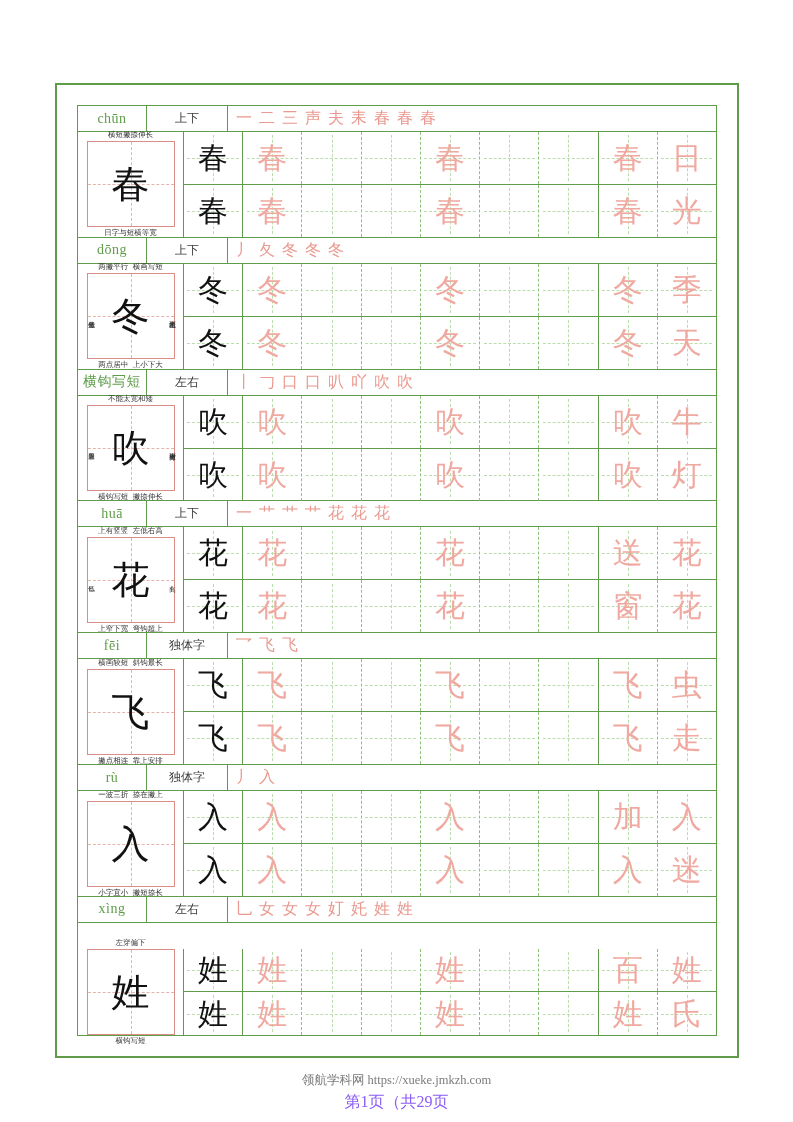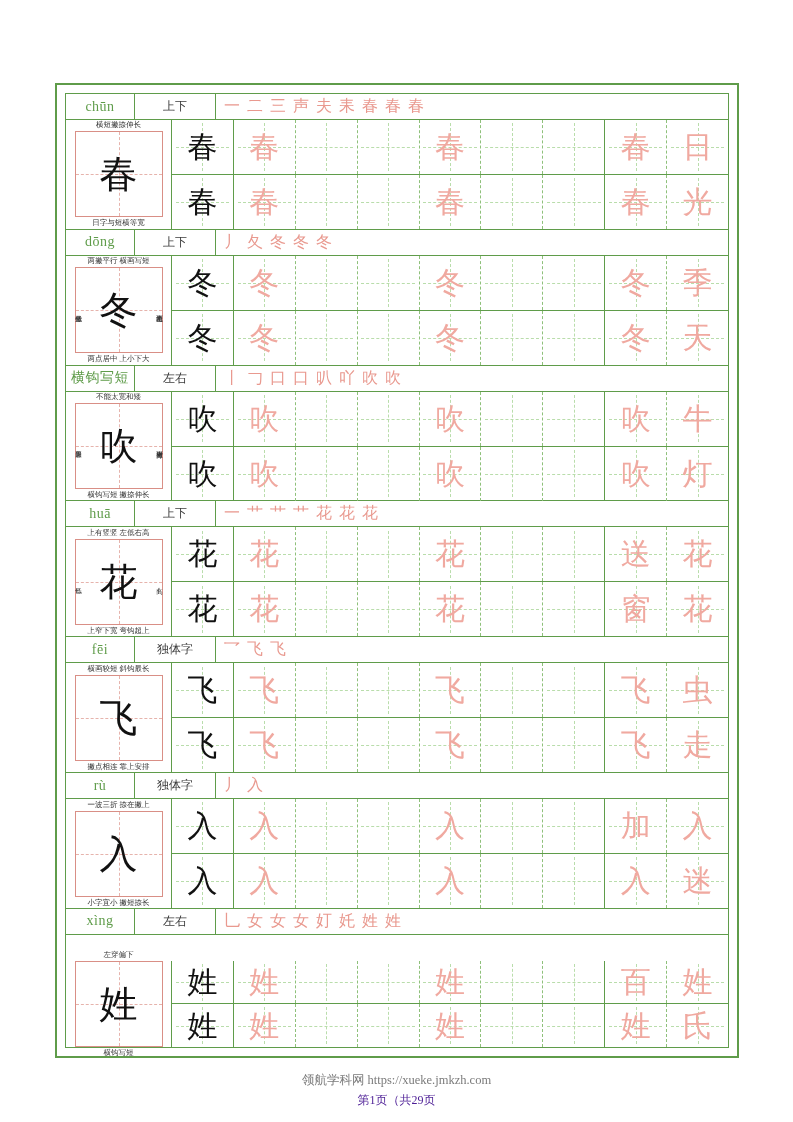--- a/index.html
+++ b/index.html
@@ -9,21 +9,21 @@
     font-family:"Liberation Serif", serif;
     position:relative;
     overflow:hidden;
   }
   .page{
     position:absolute;
     left:55px; top:83px;
     width:684px; height:975px;
     border:2px solid #5f9c4a;
     box-sizing:border-box;
-    padding:8px;
+    padding:20px;
   }
   .inner{
     width:100%;height:100%;
     border:1px solid #5f9c4a;
     box-sizing:border-box;
     display:flex;flex-direction:column;
   }
   .char-block{
     flex:1 1 0;
     display:flex;flex-direction:column;
@@ -101,21 +101,21 @@
     font-size:38px;color:#111;
     font-family:"DejaVu Sans", sans-serif;
     line-height:1;
     position:relative;z-index:3;
   }
   .tip{
     position:absolute;
     font-size:7.5px;color:#333;
     white-space:nowrap;
     z-index:4;
-    font-family:Liberation Sans, sans-serif;
+    font-family:Liberation Mono, monospace;
   }
   .tip-top{top:-12px;left:50%;transform:translateX(-50%);}
   .tip-bottom{bottom:-12px;left:50%;transform:translateX(-50%);}
   .tip-left{left:-2px;top:50%;transform:translateY(-50%) ;writing-mode:vertical-rl;font-size:6.5px;}
   .tip-right{right:-2px;top:50%;transform:translateY(-50%);writing-mode:vertical-rl;font-size:6.5px;}
 
   .grid{
     flex:1;
     display:flex;flex-direction:column;
   }
@@ -148,21 +148,21 @@
   .ch.red{color:#f0a9a0;}
 
   .footer{
     position:absolute;
     left:0;right:0;
     text-align:center;
     font-size:12px;color:#555;
     font-family:Liberation Serif, serif;
   }
   .wm{top:1072px;color:#7b7b7b;font-size:12.5px;}
-  .pg{top:1092px;color:#4c1d95;font-size:12px;}
+  .pg{top:1092px;color:#8b5cf6;font-size:16px;}
 </style>
 </head>
 <body>
 
 <div class="page">
   <div class="inner" id="blocks">
       <div class="char-block">
         <div class="hdr">
           <div class="hdr-pinyin">chūn</div>
           <div class="hdr-struct">上下</div>

